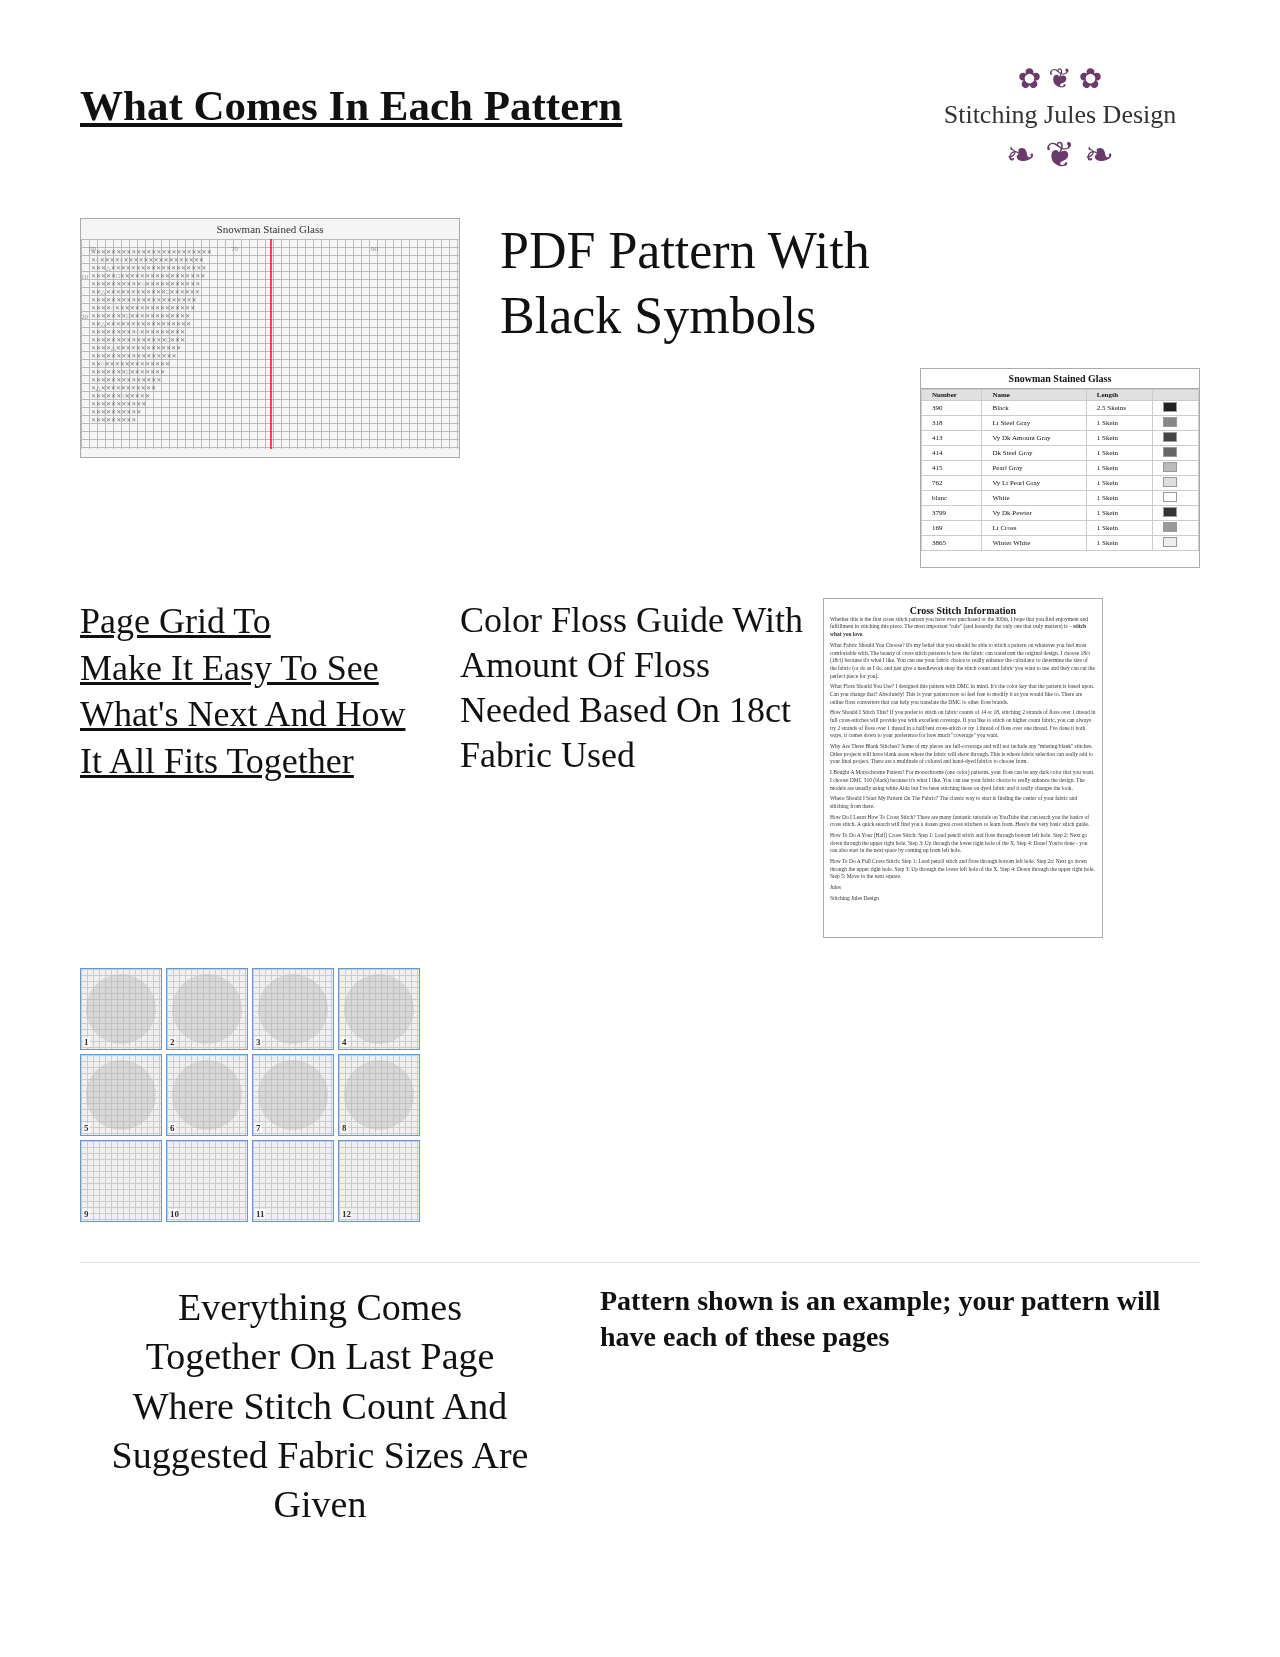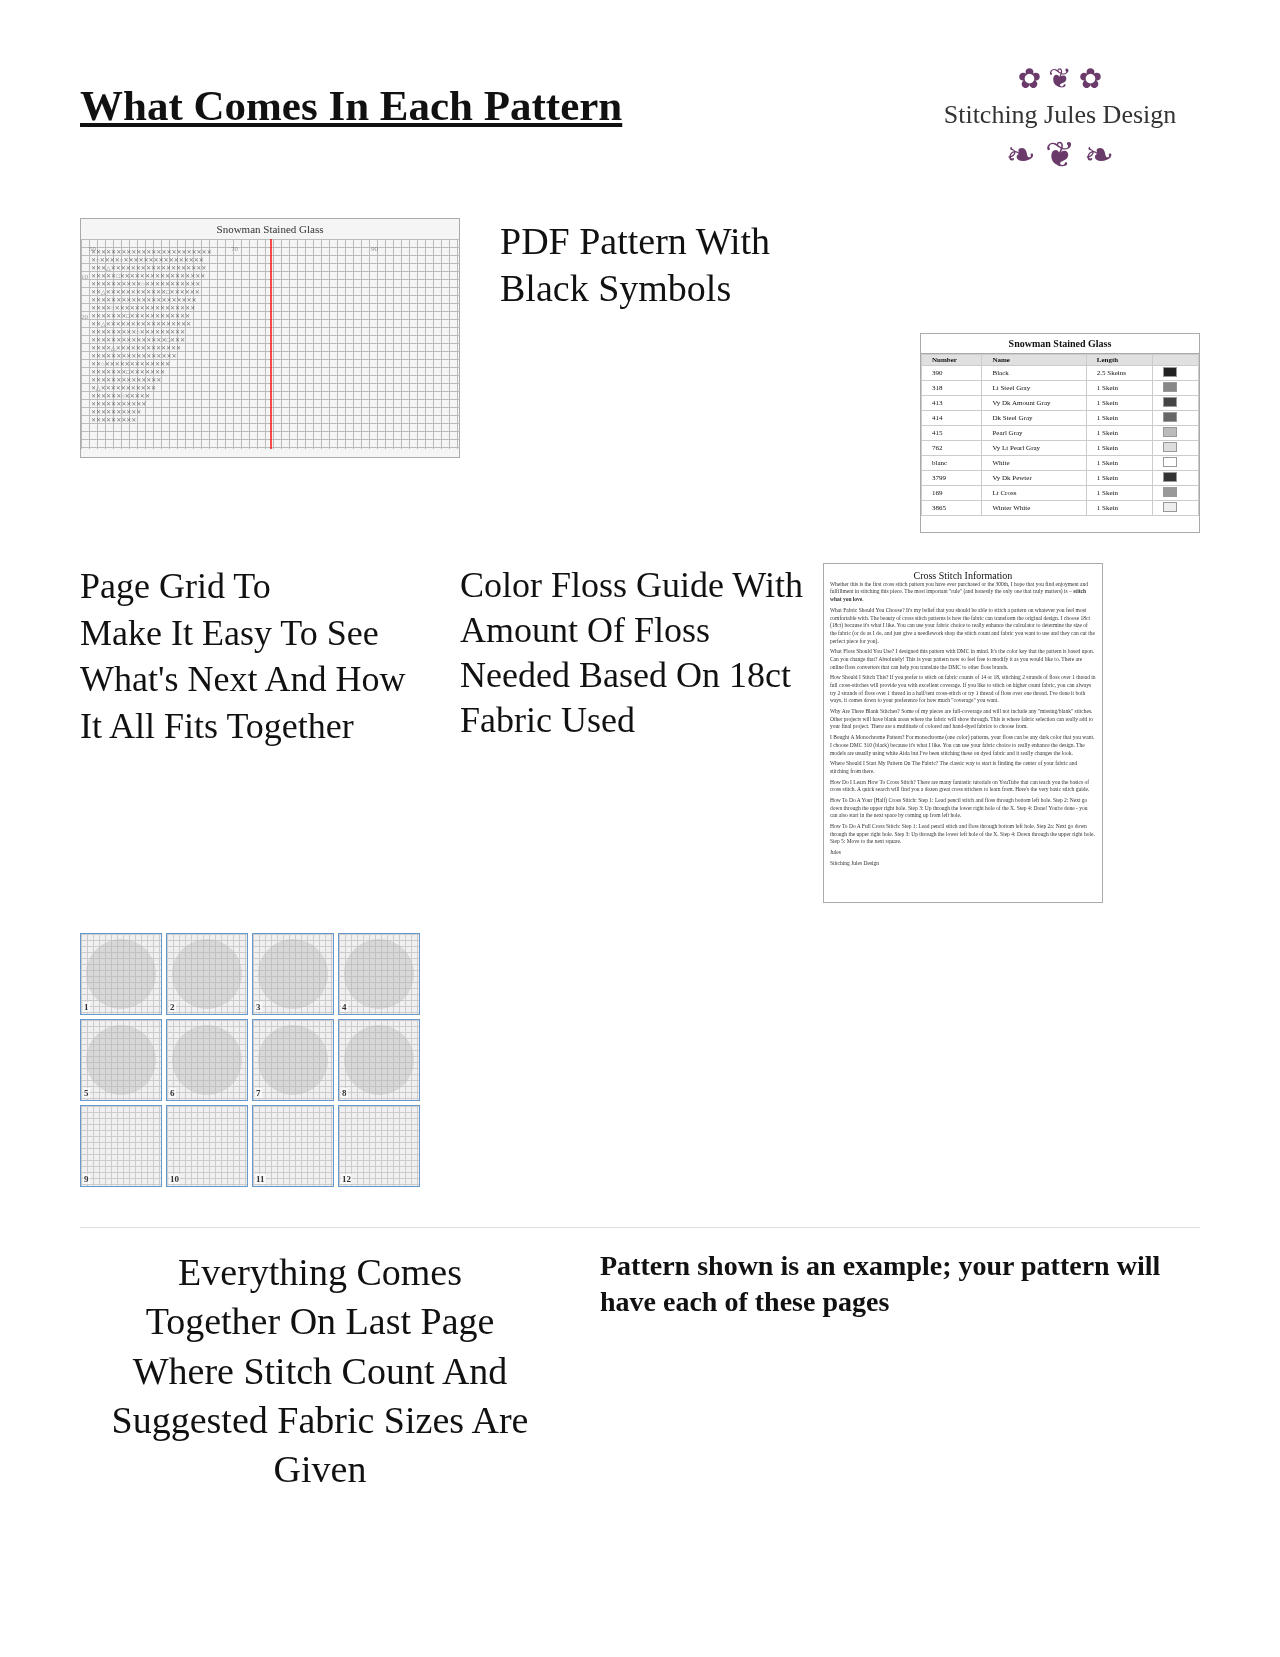--- a/index.html
+++ b/index.html
@@ -108,21 +108,21 @@
 
     .section-right-1 {
       flex: 1;
       display: flex;
       flex-direction: column;
       align-items: flex-start;
       gap: 20px;
     }
 
     .feature-text-large {
-      font-size: 38px;
+      font-size: 52px;
       line-height: 1.25;
       text-align: left;
       font-family: Georgia, serif;
     }
 
     .floss-guide-image {
       width: 280px;
       align-self: flex-end;
     }
 
@@ -177,20 +177,21 @@
 
     .page-grid-text {
       width: 340px;
       flex-shrink: 0;
     }
 
     .feature-text-medium {
       font-size: 36px;
       line-height: 1.3;
       font-family: Georgia, serif;
+      text-decoration: underline;
     }
 
     .section-right-2 {
       flex: 1;
       display: flex;
       flex-direction: row;
       gap: 20px;
     }
 
     .color-floss-text {
@@ -208,21 +209,21 @@
       width: 100%;
       height: 340px;
       border: 1px solid #aaa;
       background: #fff;
       overflow: hidden;
       padding: 6px;
     }
 
     .instructions-mock-title {
       font-size: 10px;
-      font-weight: normal;
+      font-weight: bold;
       text-align: center;
     }
 
     .instructions-mock-text {
       font-size: 5.5px;
       line-height: 1.4;
       color: #333;
     }
 
     .instructions-mock-text p {

